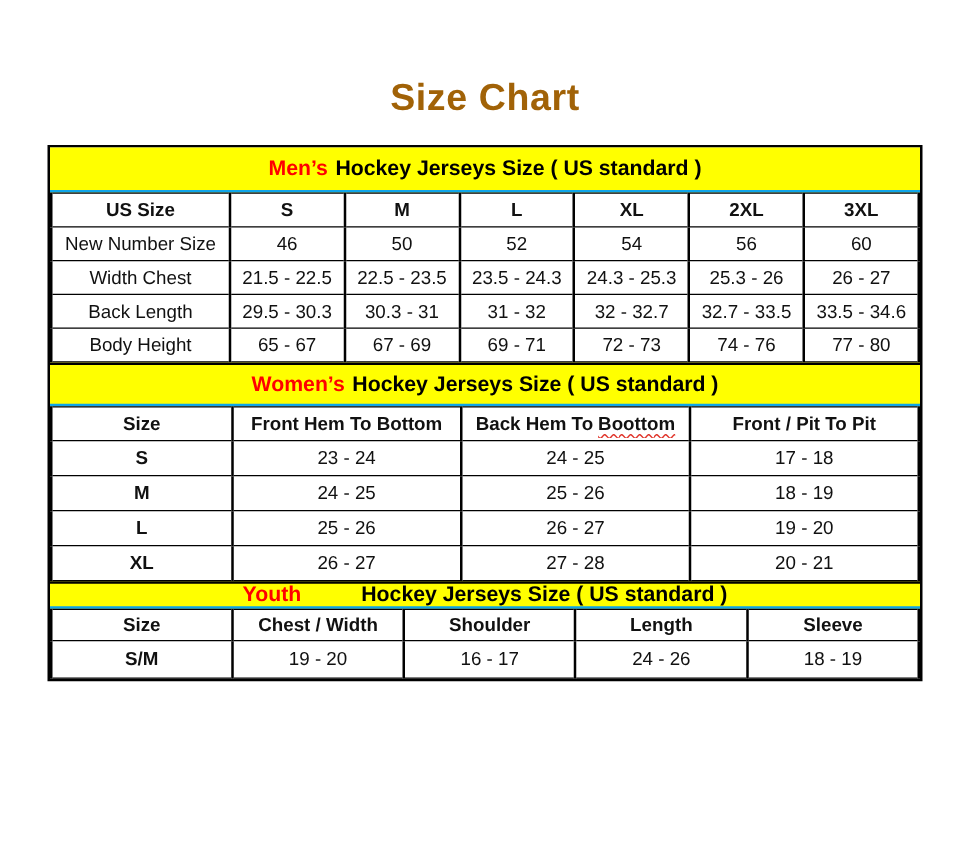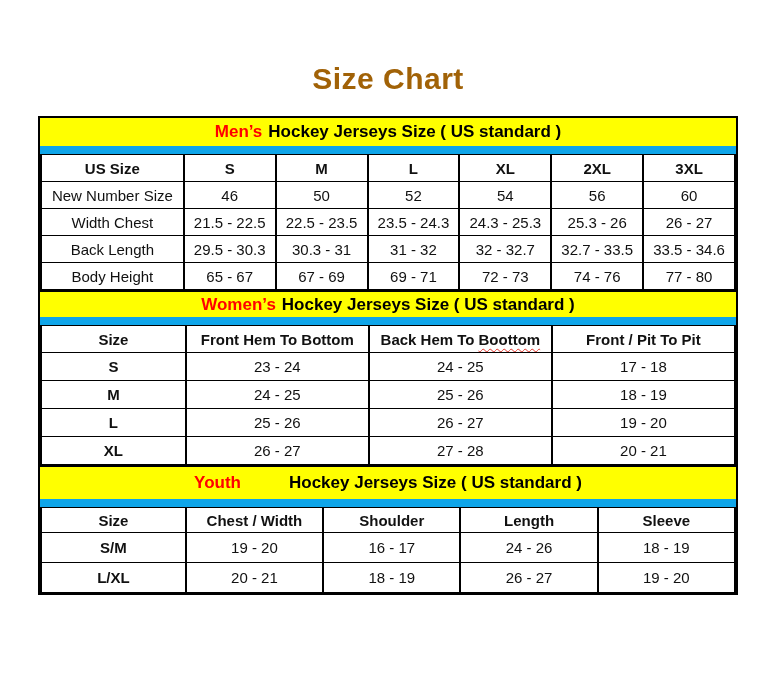--- a/index.html
+++ b/index.html
@@ -26,26 +26,26 @@
   .band {
     background: #FFFF00;
     display: flex;
     justify-content: center;
     align-items: center;
     gap: 6px;
     font-weight: bold;
     font-size: 17px;
     color: #000;
     border-top: 2px solid #000;
-    border-bottom: 8px solid #0ea5e9;
+    border-bottom: 2px solid #0ea5e9;
   }
   .chart-wrap > .band:first-child { border-top: none; }
   .band-men   { height: 36px; }
   .band-women { height: 35px; }
-  .band-youth { height: 42px; gap: 48px; }
+  .band-youth { height: 22px; gap: 48px; }
   .band .hl { color: #FF0000; }
   table {
     width: 100%;
     border-collapse: collapse;
     table-layout: fixed;
   }
   th, td {
     border-left: 2px solid #000;
     border-right: 2px solid #000;
     border-top: 1px solid #000;
@@ -210,23 +210,16 @@
       <th>Length</th>
       <th>Sleeve</th>
     </tr>
     <tr>
       <td class="rowlabel-bold">S/M</td>
       <td>19 - 20</td>
       <td>16 - 17</td>
       <td>24 - 26</td>
       <td>18 - 19</td>
     </tr>
-    <tr>
-      <td class="rowlabel-bold">L/XL</td>
-      <td>20 - 21</td>
-      <td>18 - 19</td>
-      <td>26 - 27</td>
-      <td>19 - 20</td>
-    </tr>
   </tbody>
     </table>
 
 </div>
 
 </body></html>

